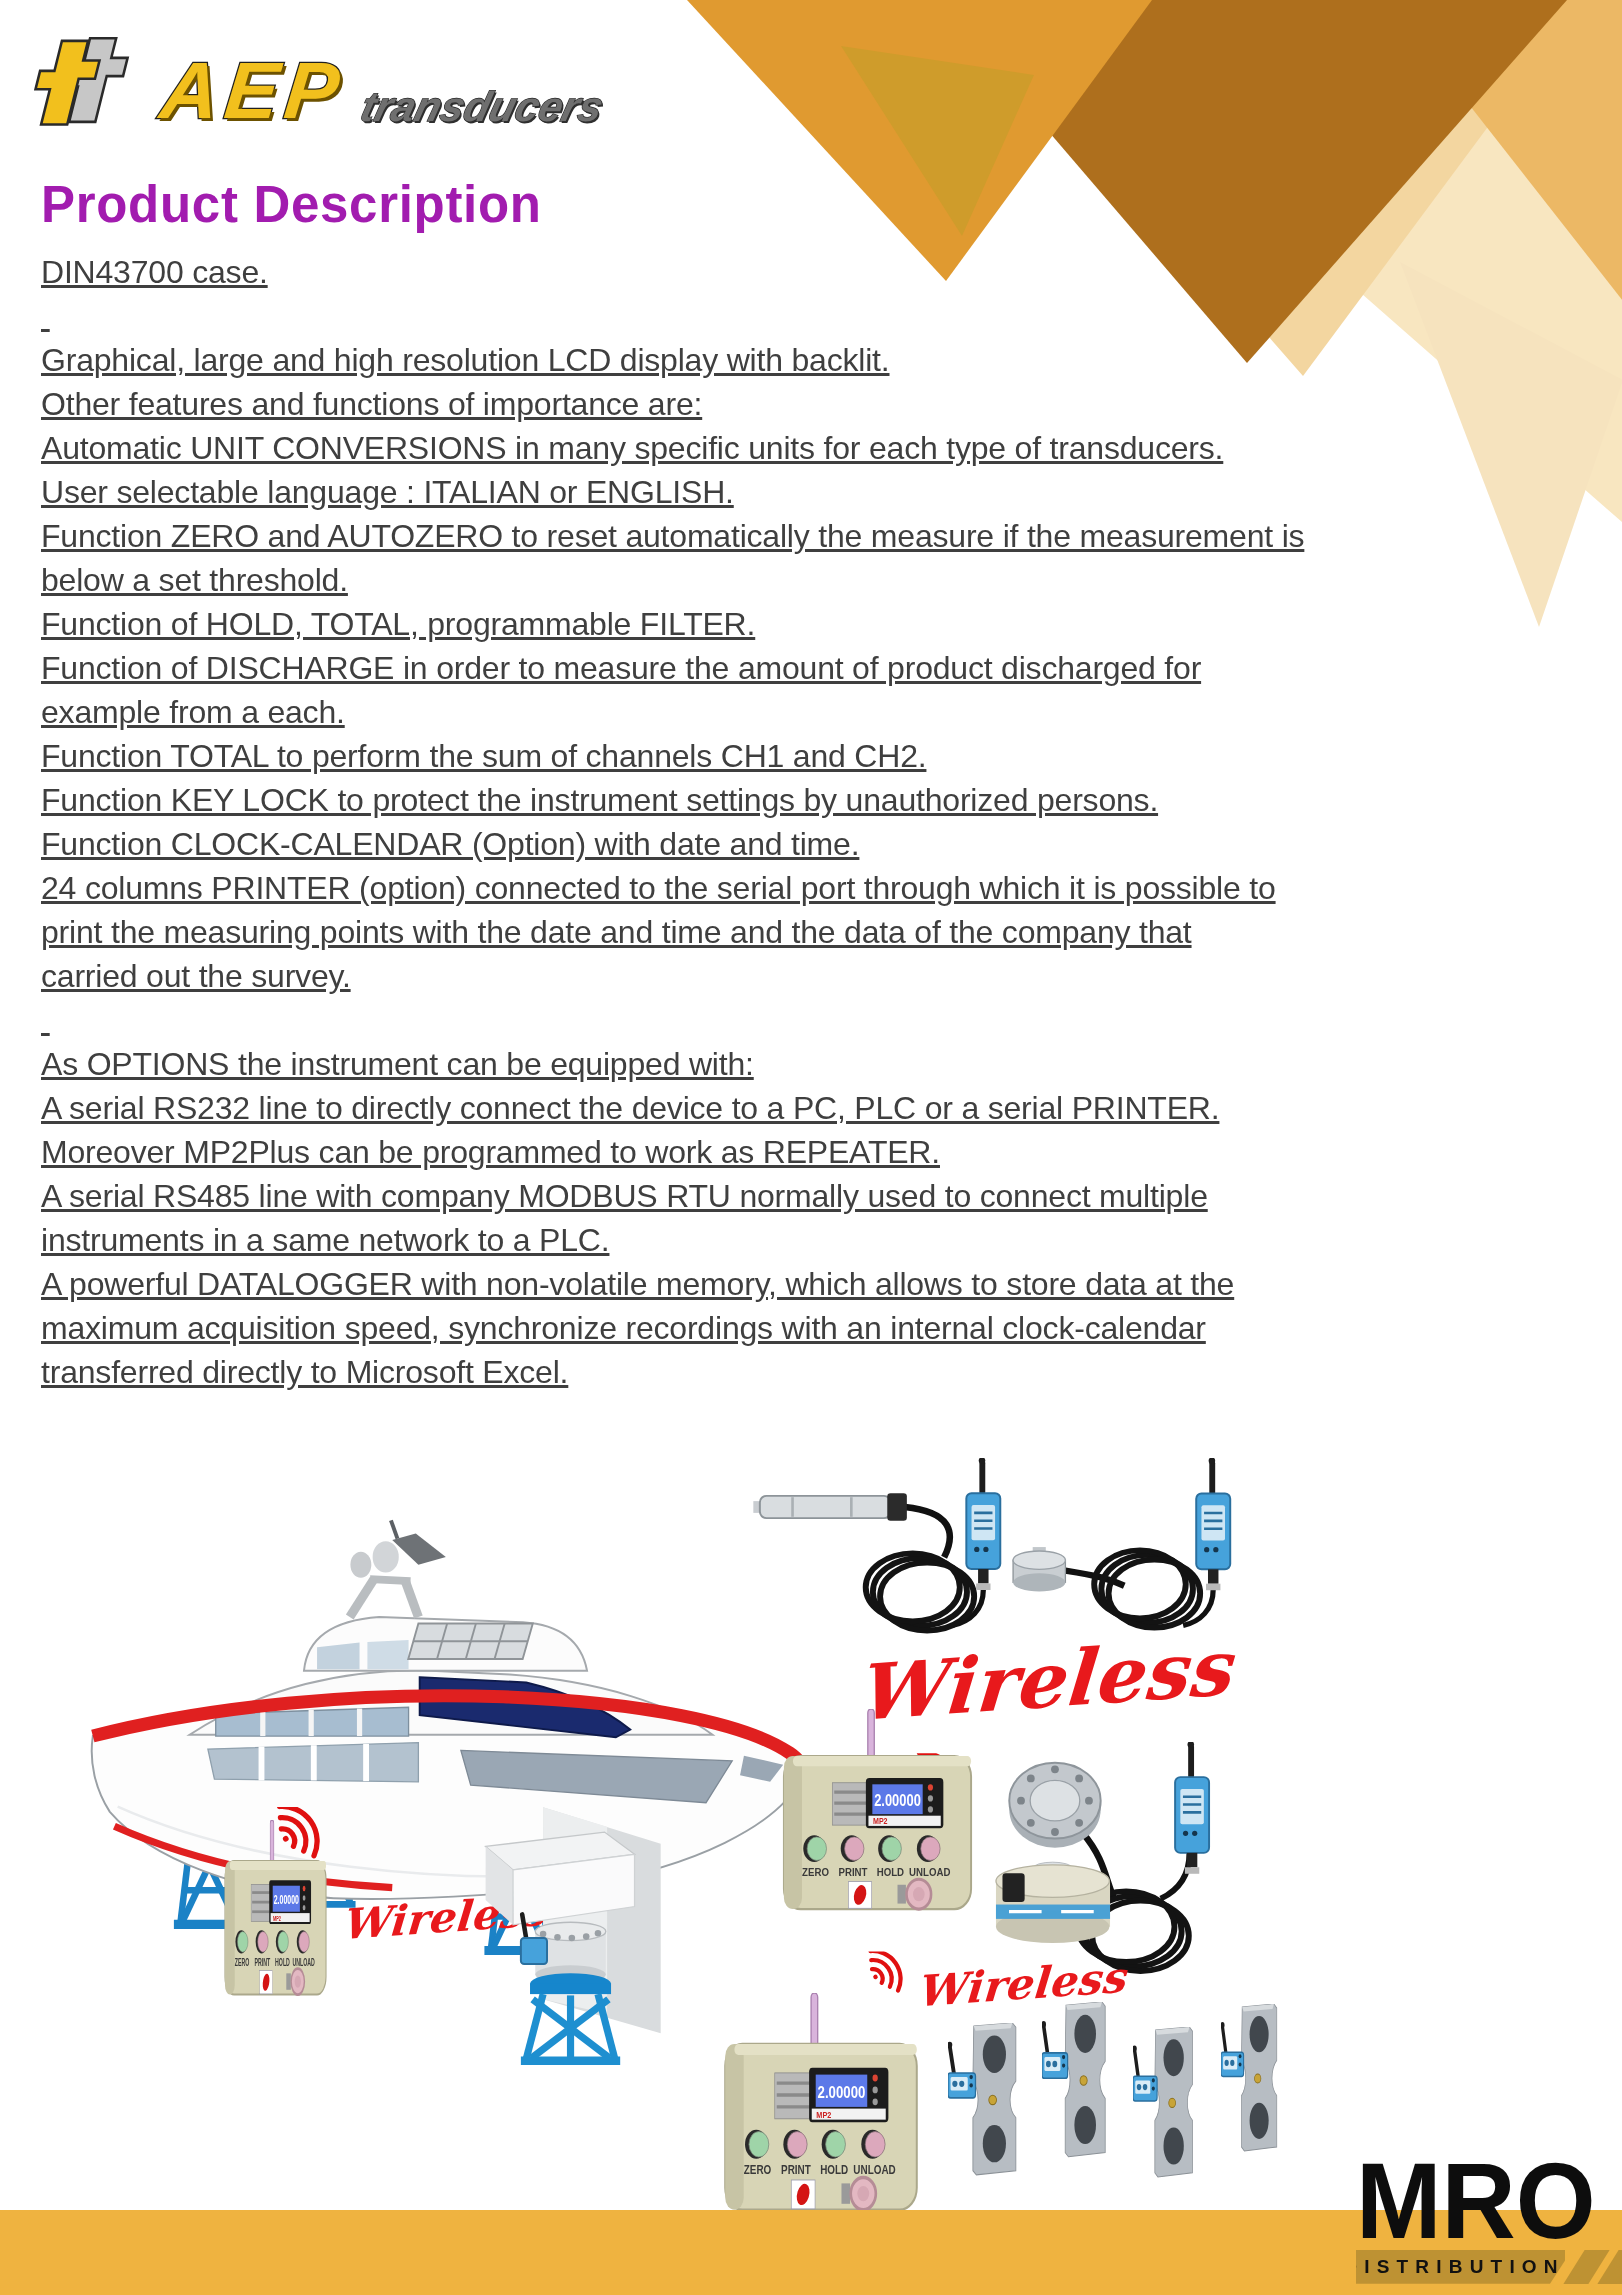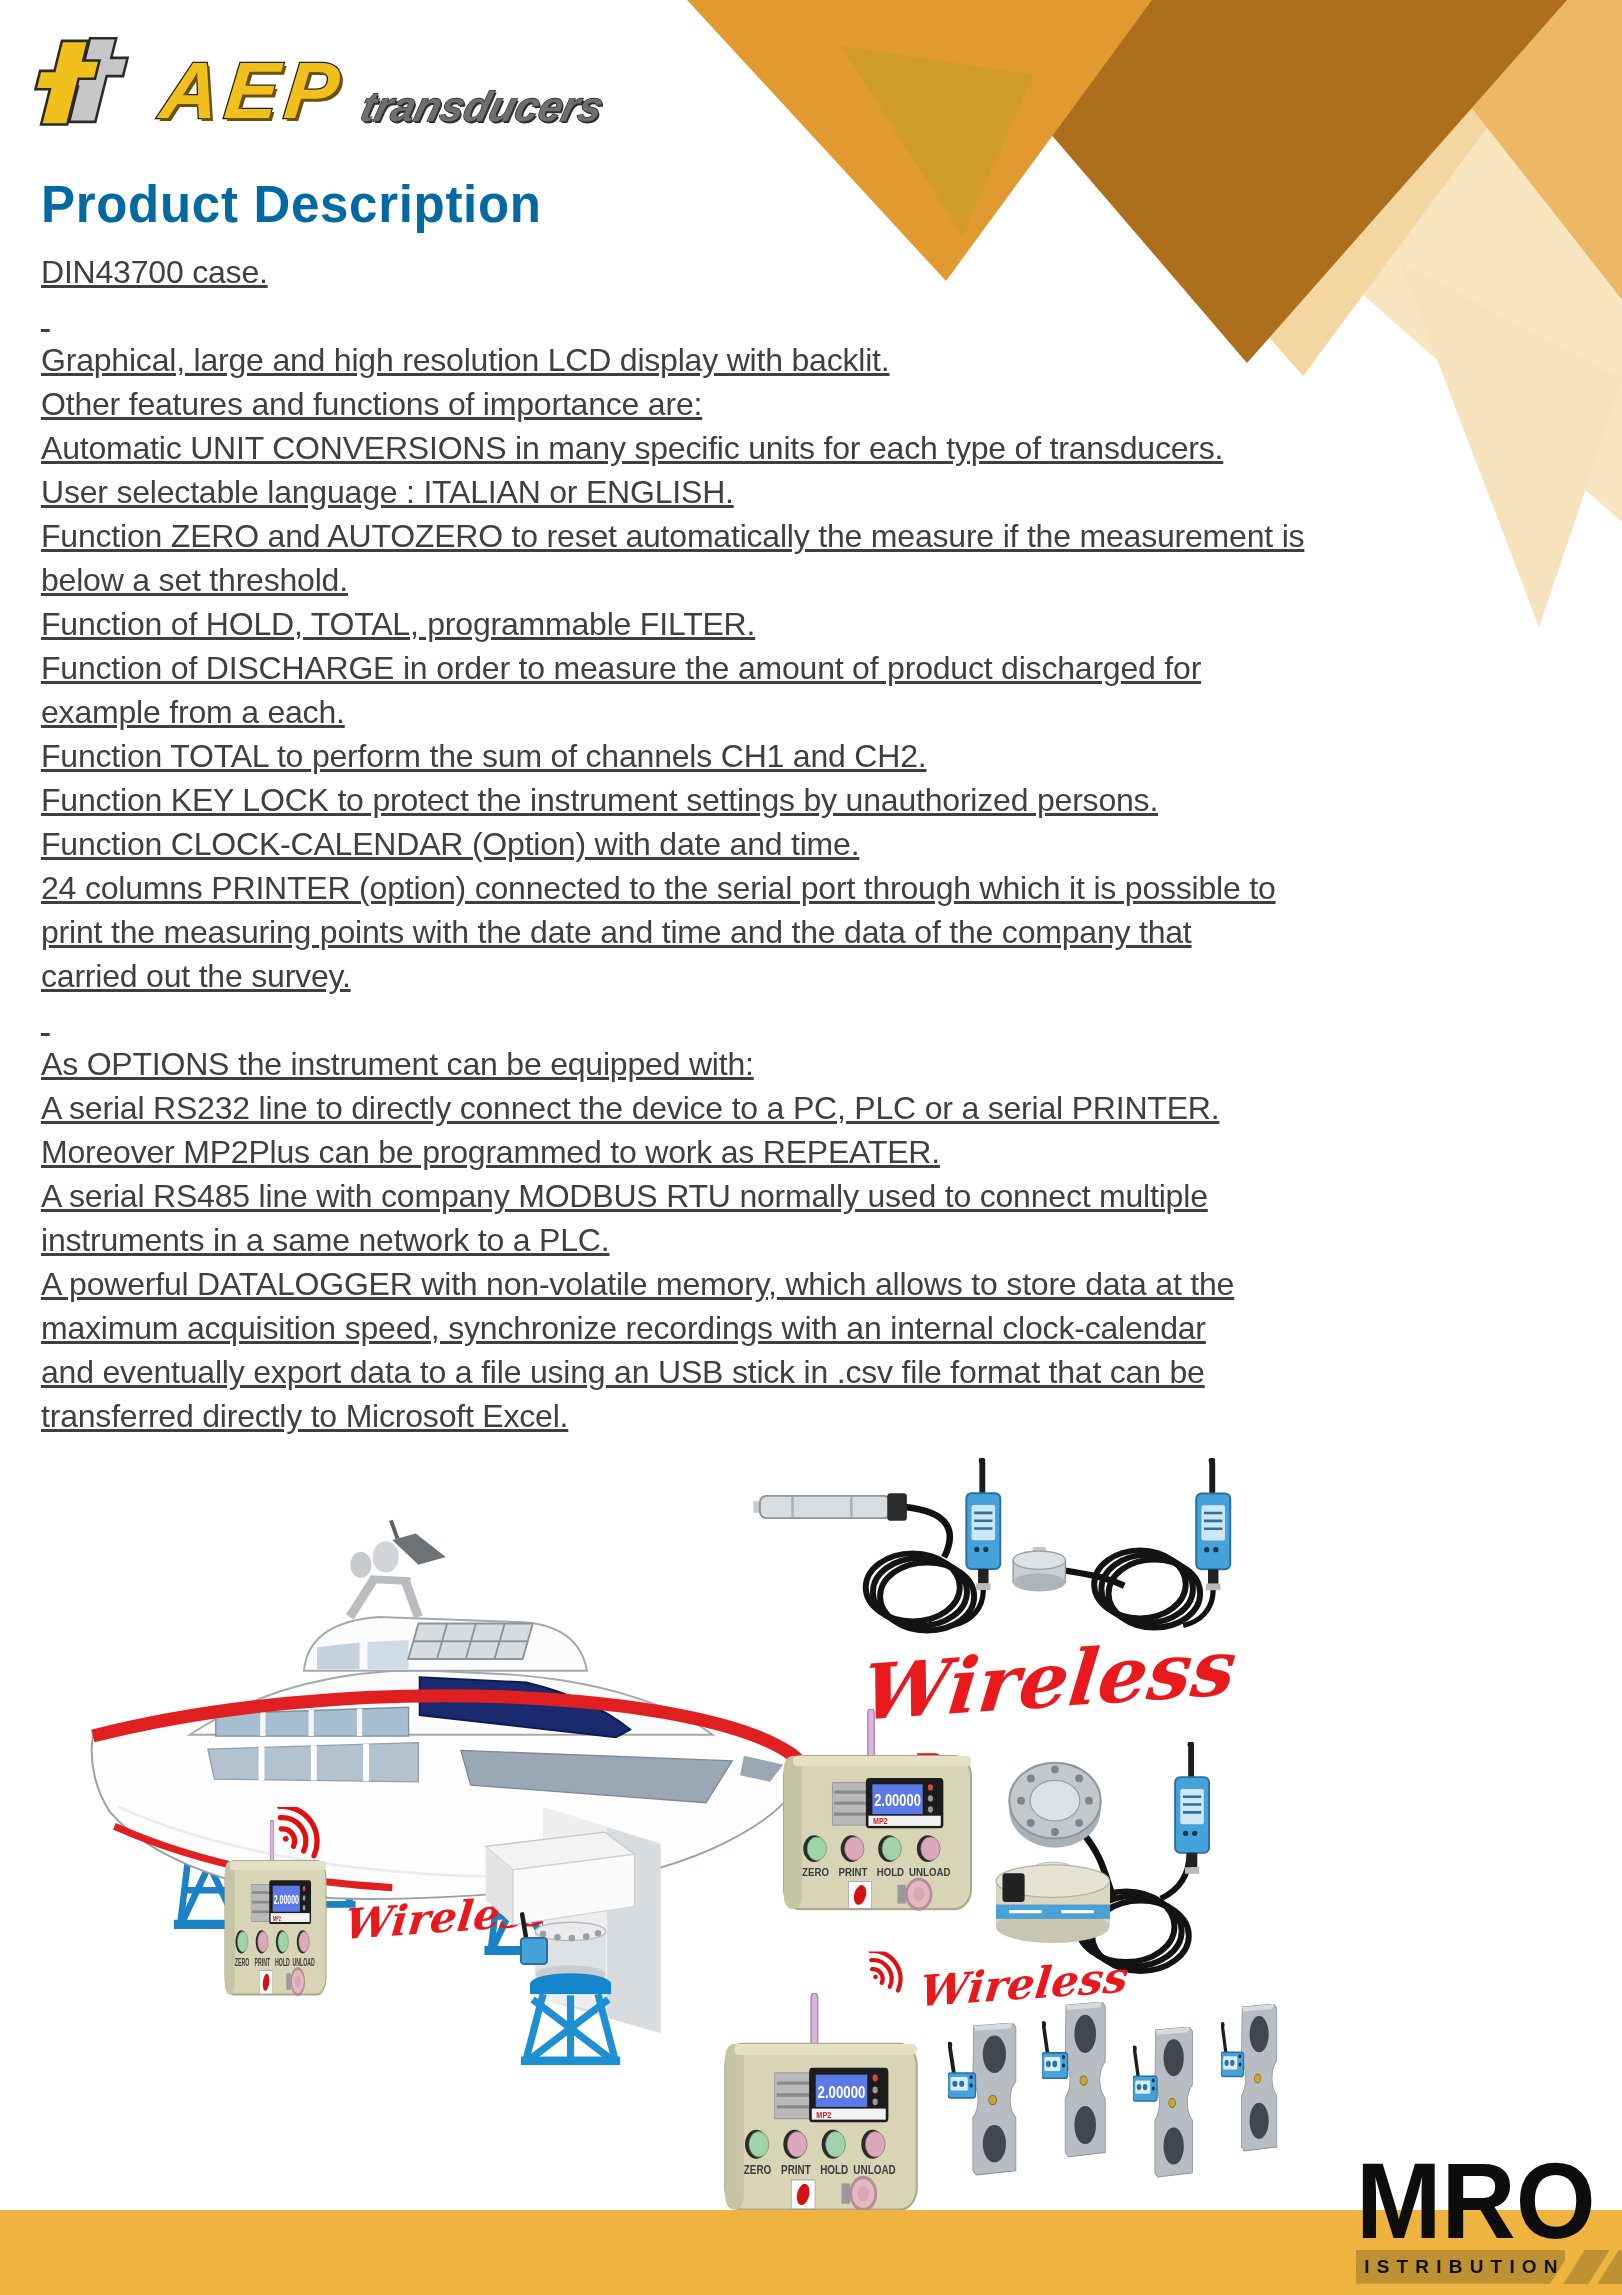--- a/index.html
+++ b/index.html
@@ -28,21 +28,21 @@
   }
   .logo-suffix{
     font-style:italic;font-weight:bold;font-size:42px;line-height:1;
     color:#6f6f6f;-webkit-text-stroke:1.3px #262626;paint-order:stroke fill;
     transform:skewX(-14deg);margin-left:17px;margin-bottom:2.6px;
     text-shadow:2px 2px 0 #2e2e2e;
   }
   
   .heading{
     position:absolute;left:41px;top:175px;font-size:51px;font-weight:bold;
-    color:#0369a1;letter-spacing:0.7px;
+    color:#a21caf;letter-spacing:0.7px;
   }
   .body-text{position:absolute;left:41px;top:250px;width:1551px;color:#3F3F3F;text-decoration:underline;}
   .bline{font-size:32px;line-height:44px;white-space:pre;letter-spacing:-0.2px;}
 
   
   .script{
     position:absolute;font-family:"DejaVu Serif","Liberation Serif",serif;
     font-style:italic;font-weight:bold;color:#E8191C;
     transform:skewX(-10deg) rotate(-4deg);white-space:nowrap;
   }
@@ -117,21 +117,20 @@
       <div class="bline">print the measuring points with the date and time and the data of the company that</div>
       <div class="bline">carried out the survey.</div>
       <div class="bline">&nbsp;</div>
       <div class="bline">As OPTIONS the instrument can be equipped with:</div>
       <div class="bline">A serial RS232 line to directly connect the device to a PC, PLC or a serial PRINTER.</div>
       <div class="bline">Moreover MP2Plus can be programmed to work as REPEATER.</div>
       <div class="bline">A serial RS485 line with company MODBUS RTU normally used to connect multiple</div>
       <div class="bline">instruments in a same network to a PLC.</div>
       <div class="bline">A powerful DATALOGGER with non-volatile memory, which allows to store data at the</div>
       <div class="bline">maximum acquisition speed, synchronize recordings with an internal clock-calendar</div>
-      <div class="bline">and eventually export data to a file using an USB stick in .csv file format that can be</div>
       <div class="bline">transferred directly to Microsoft Excel.</div>
     </div>
 
   <svg class="fig" style="left:52px;top:1519px" width="772" height="438" viewBox="0 0 1180 670">
 
     <g stroke="#1B82C6" stroke-width="10" fill="none">
       <g transform="translate(240,468)">
         <line x1="-26" y1="0" x2="-44" y2="150"></line>
           <line x1="26" y1="0" x2="44" y2="150"></line>
         <line x1="-30" y1="45" x2="30" y2="45"></line>

